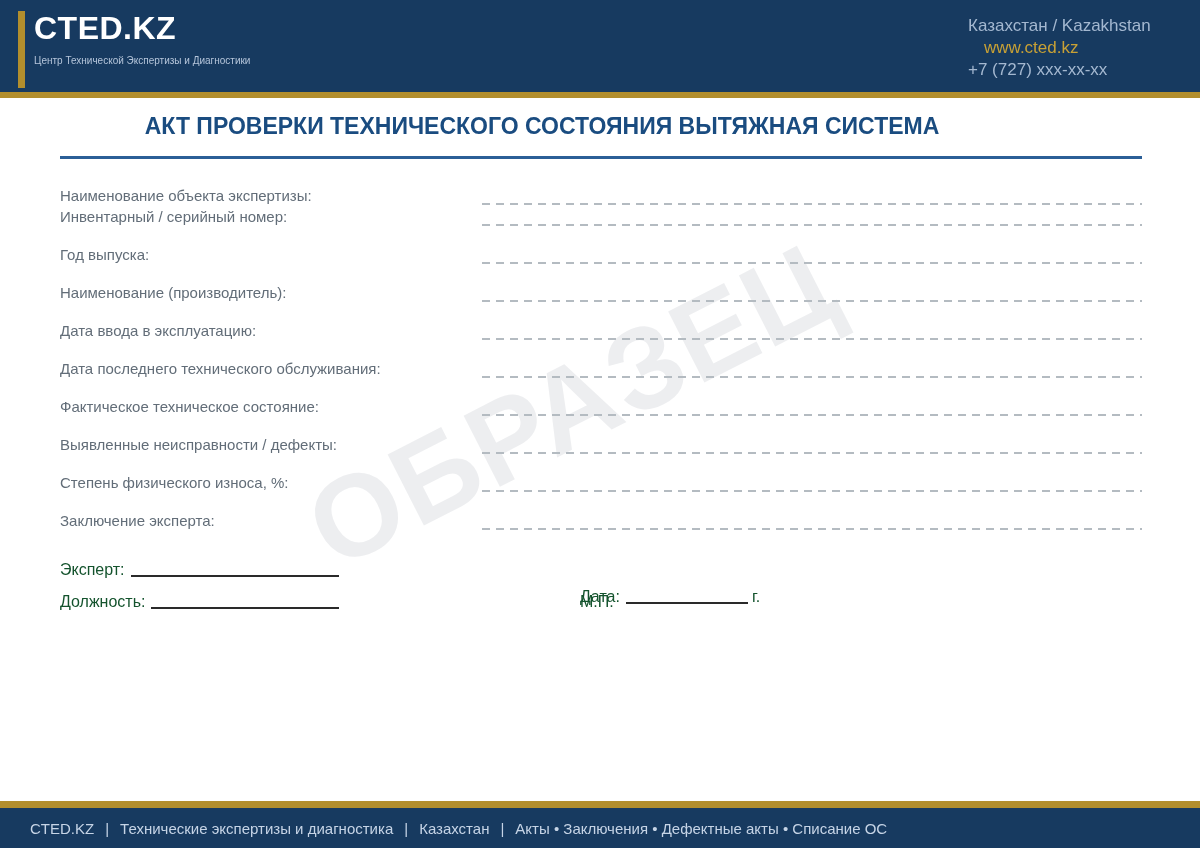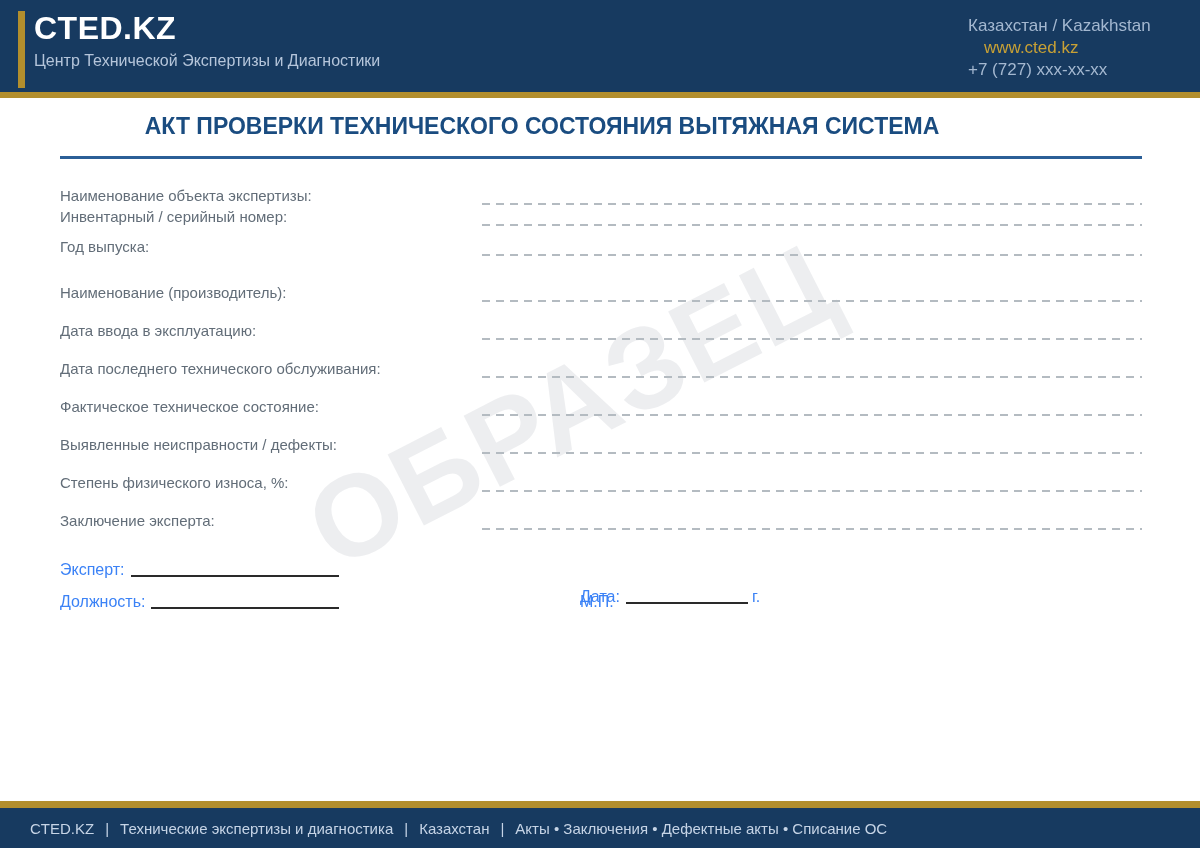--- a/index.html
+++ b/index.html
@@ -20,21 +20,21 @@
   }
   .brand-accent-bar {
     position: absolute; left: 18px; top: 11px; width: 7px; height: 77px;
     background: #B28E2D;
   }
   .brand-block { position: absolute; left: 34px; top: 8px; }
   .brand-logo {
     color: #ffffff; font-size: 32px; font-weight: 700; letter-spacing: 0.5px;
     line-height: 40px;
   }
-  .brand-subtitle { color: #B5C5DA; font-size: 16px; line-height: 18px; margin-top: 4px; }
+  .brand-subtitle { color: #B5C5DA; font-size: 10px; line-height: 18px; margin-top: 4px; }
   .contact-block { position: absolute; left: 968px; top: 15px; font-size: 17px; }
   .contact-block div { line-height: 22px; }
   .contact-region, .contact-phone { color: #A4B8D0; }
   .contact-website { color: #C8A135; margin-left: 16px; }
 
   
   .doc-title {
     position: absolute; left: 0; top: 112px; width: 1084px;
     text-align: center; color: #1A4C80; font-size: 23px; font-weight: 600;
     line-height: 28px;
@@ -62,21 +62,21 @@
     color: #626D78; font-size: 15px; line-height: 18px; white-space: nowrap;
   }
   .field-line {
     position: absolute; left: 422px; right: 0; top: 19px; height: 3px;
     background: repeating-linear-gradient(to right, #B4BBC1 0px, #B4BBC1 8px, transparent 8px, transparent 14px);
     background-size: 100% 2.5px; background-repeat: no-repeat; background-position: bottom;
   }
 
   
   .signature { position: absolute; left: 0; top: 0; z-index: 1; }
-  .sig-item { position: absolute; font-size: 16px; color: #3b82f6; white-space: nowrap; }
+  .sig-item { position: absolute; font-size: 16px; color: #14532d; white-space: nowrap; }
   .sig-line {
     display: inline-block; border-bottom: 2px solid #2A2A2A; height: 13px;
     margin: 0 4px -2px 6px;
   }
   .sig-expert   { left: 60px;  top: 561px; }
   .sig-date     { left: 580px; top: 588px; }
   .sig-position { left: 60px;  top: 593px; }
   .sig-stamp    { left: 580px; top: 593px; }
 
   
@@ -117,21 +117,21 @@
 
   <div class="fields">
     <div class="field-row" style="top:17px">
       <span class="field-label">Наименование объекта экспертизы:</span>
       <span class="field-line"></span>
     </div>
     <div class="field-row" style="top:38px">
       <span class="field-label">Инвентарный / серийный номер:</span>
       <span class="field-line"></span>
     </div>
-    <div class="field-row" style="top:68px">
+    <div class="field-row" style="top:76px">
       <span class="field-label">Год выпуска:</span>
       <span class="field-line"></span>
     </div>
     <div class="field-row" style="top:114px">
       <span class="field-label">Наименование (производитель):</span>
       <span class="field-line"></span>
     </div>
     <div class="field-row" style="top:152px">
       <span class="field-label">Дата ввода в эксплуатацию:</span>
       <span class="field-line"></span>

